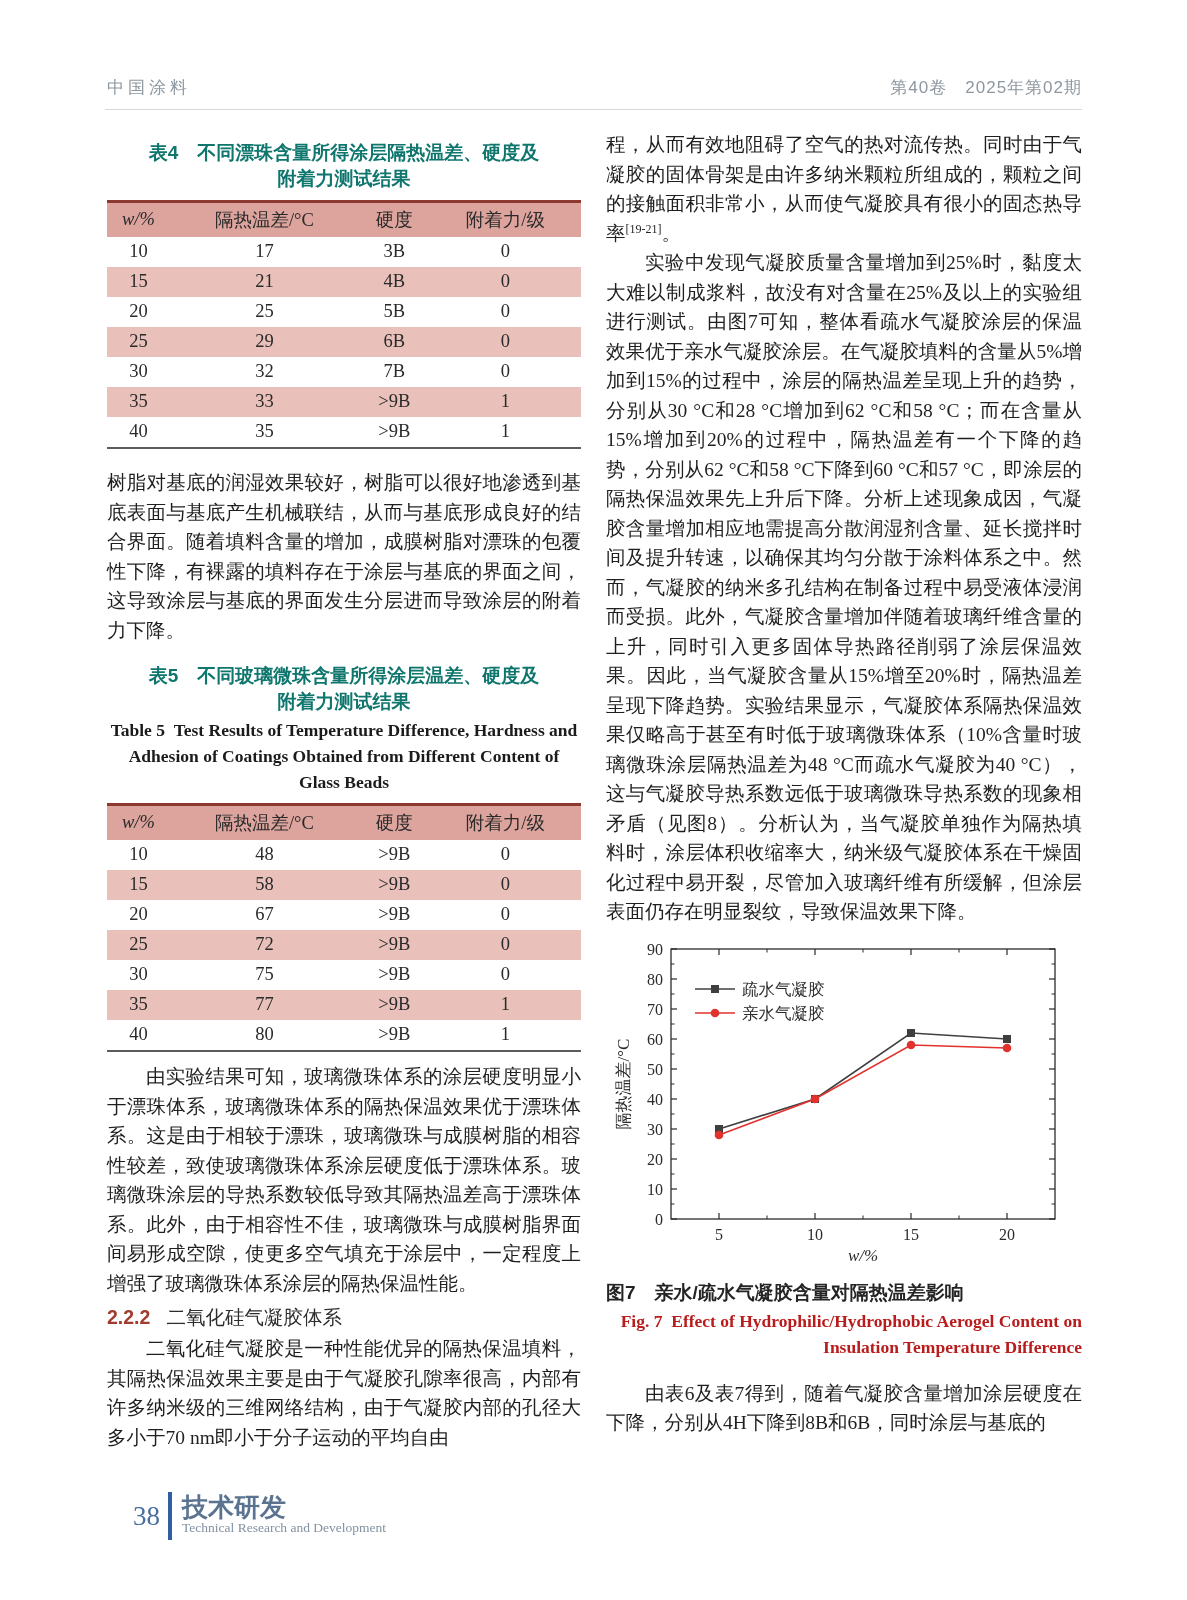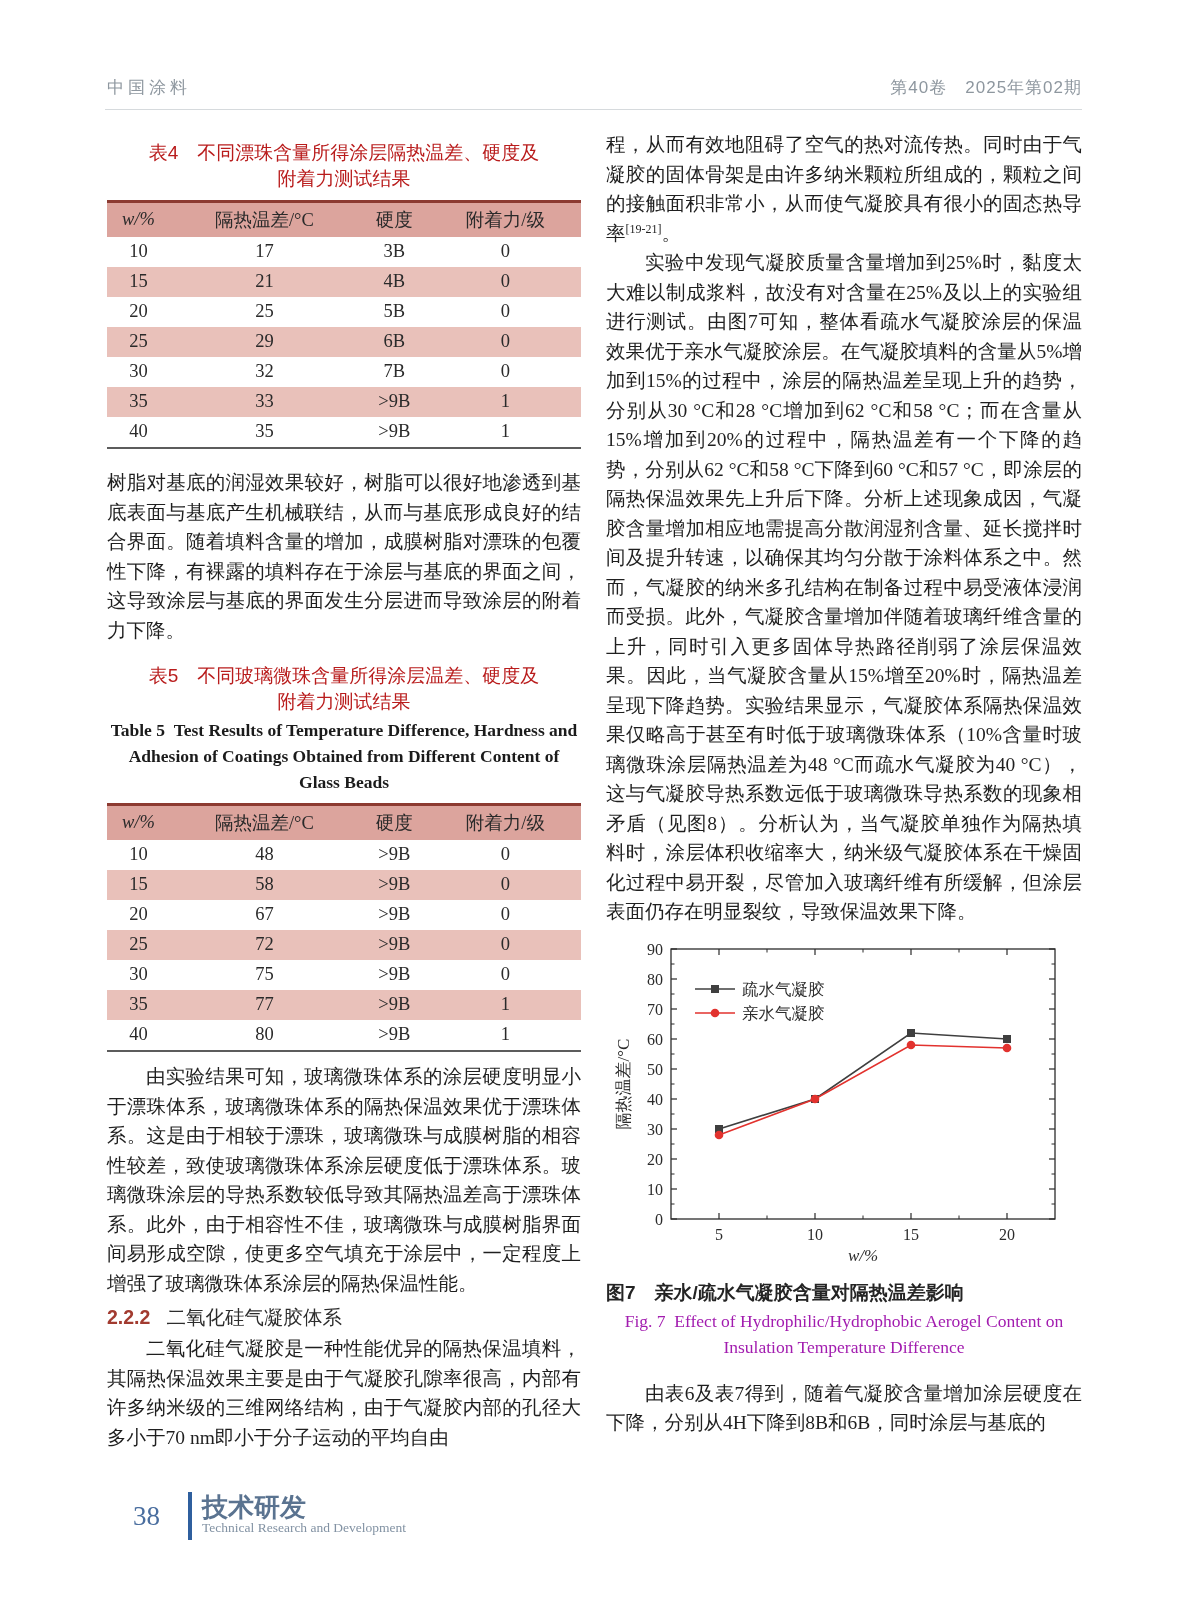--- a/index.html
+++ b/index.html
@@ -19,46 +19,46 @@
   .header-rule{position:absolute;top:109px;left:105px;right:105px;height:0;border-top:1px solid #d6dadd;}
   
   .col-left{position:absolute;left:107px;top:130px;width:474px;}
   .col-right{position:absolute;left:606px;top:130px;width:476px;}
   
   .para{font-size:19.5px;line-height:29.5px;text-align:justify;margin:0;color:#1f1f1f;
         text-justify:inter-ideograph;}
   .para.indent{text-indent:2em;}
   .para .sup{font-size:12px;vertical-align:super;line-height:0;}
   
-  .tbl-cap-cn{font-family:"Liberation Sans","DejaVu Sans",sans-serif;font-weight:400;
-              font-size:19px;line-height:26px;text-align:center;color:#b91c1c;margin:0;}
+  .tbl-cap-cn{font-family:"Liberation Sans","DejaVu Sans",sans-serif;font-weight:700;
+              font-size:19px;line-height:26px;text-align:center;color:#0f766e;margin:0;}
   .tbl-cap-en{font-weight:700;font-size:17.5px;line-height:26px;text-align:center;color:#1b1b1b;margin:2px 0 0 0;}
   
   table.data-table{width:100%;border-collapse:collapse;margin-top:8px;font-size:18.5px;color:#2a2a2a;
                    border-bottom:2px solid #5c5c5c;}
   table.data-table th{
     background:#dca49d;border-top:3px solid #8c3a31;font-weight:400;
     padding:4px 0 5px 0;text-align:center;
   }
   table.data-table td{padding:4px 0 5px 0;text-align:center;}
   table.data-table tr.alt td{background:#e9c1ba;}
   table.data-table .ital{font-style:italic;}
   
   .sec-heading{font-family:"Liberation Sans","DejaVu Sans",sans-serif;font-size:19.5px;
                line-height:30px;margin:4px 0 2px 0;color:#2d2d2d;}
   .sec-num{color:#a23b30;font-weight:700;margin-right:16px;}
   .sec-title{font-weight:500;}
   
   .figure-wrap{text-align:center;margin-top:10px;}
   .fig-cap-cn{font-family:"Liberation Sans","DejaVu Sans",sans-serif;font-weight:700;
               font-size:19px;line-height:27px;text-align:left;color:#242424;margin:6px 0 0 0;}
-  .fig-cap-en{font-weight:400;font-size:17.5px;line-height:26px;text-align:center;color:#a21caf;margin:2px 0 0 0;}
+  .fig-cap-en{font-weight:700;font-size:17.5px;line-height:26px;text-align:right;color:#b91c1c;margin:2px 0 0 0;}
   
   .page-footer{position:absolute;left:133px;top:1492px;display:flex;align-items:center;}
-  .pg-num{font-size:27px;color:#4a6e9f;margin-right:28px;}
+  .pg-num{font-size:27px;color:#4a6e9f;margin-right:8px;}
   .footer-bar{display:inline-block;width:4px;height:48px;background:#2f5f9e;margin-right:10px;}
   .footer-sec .sec-cn{font-family:"Liberation Sans","DejaVu Sans",sans-serif;font-weight:700;
                       font-size:26px;color:#5a7390;line-height:24px;}
   .footer-sec .sec-en{font-size:13.5px;color:#8292a3;line-height:18px;}.mt10{margin-top:10px;}
   .mt16{margin-top:19px;}.mt18{margin-top:18px;}
 </style>
 </head>
 <body>
 
 <div class="page">

